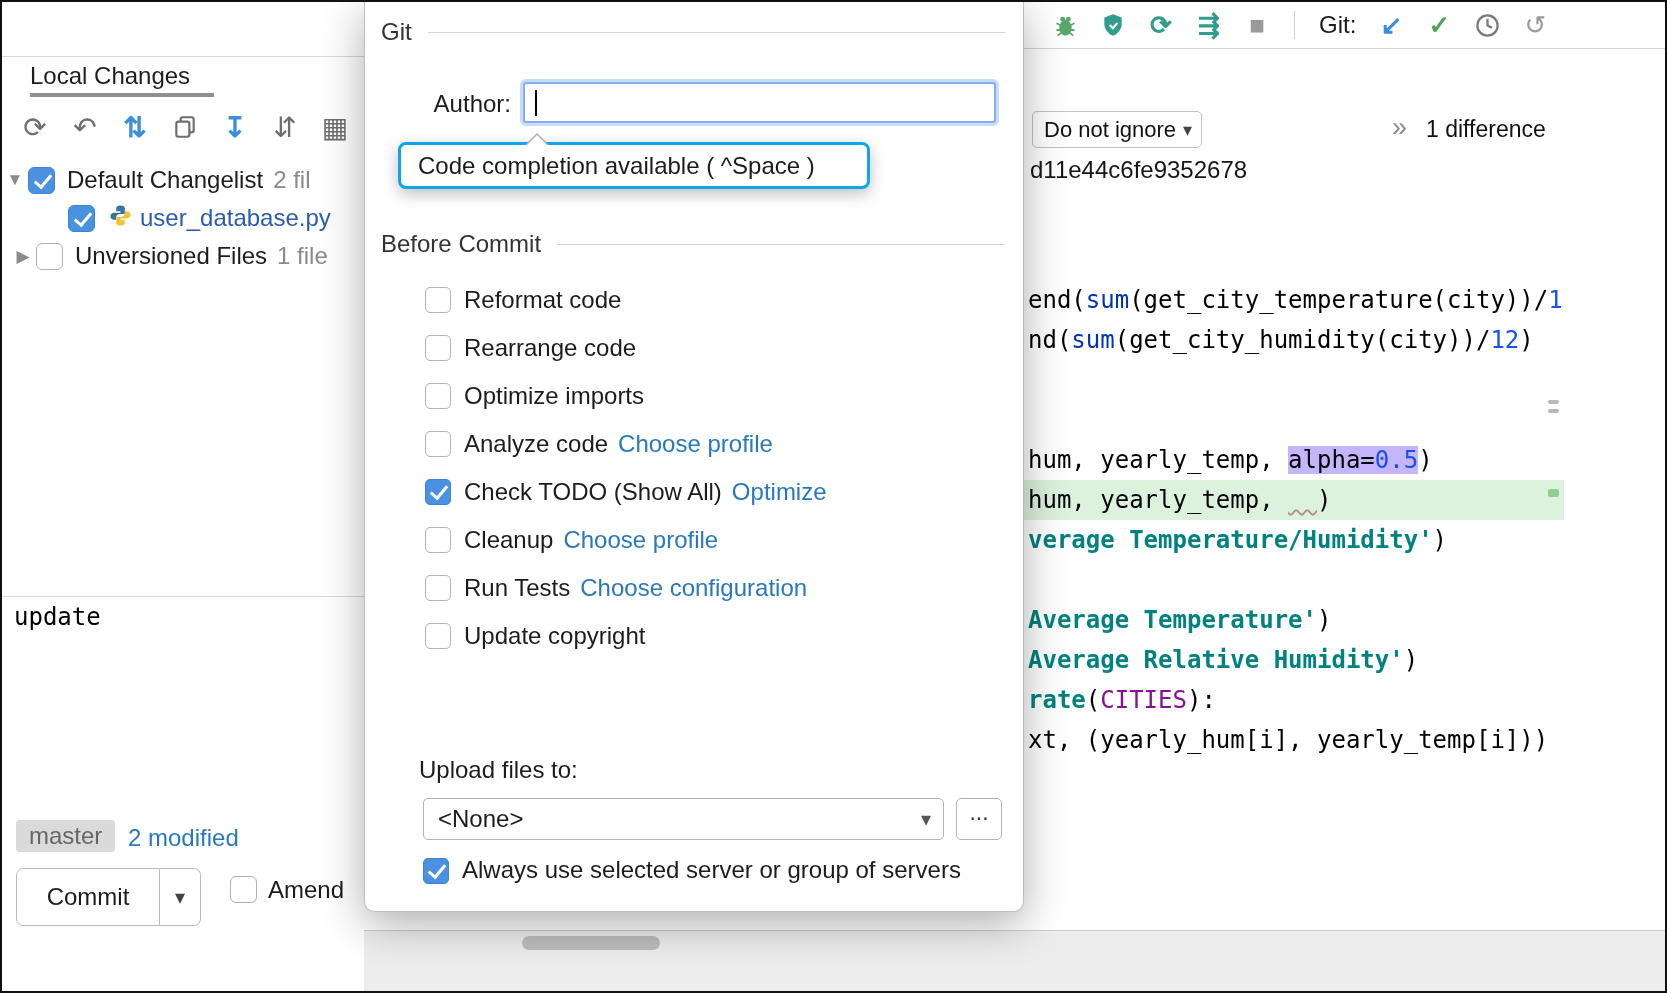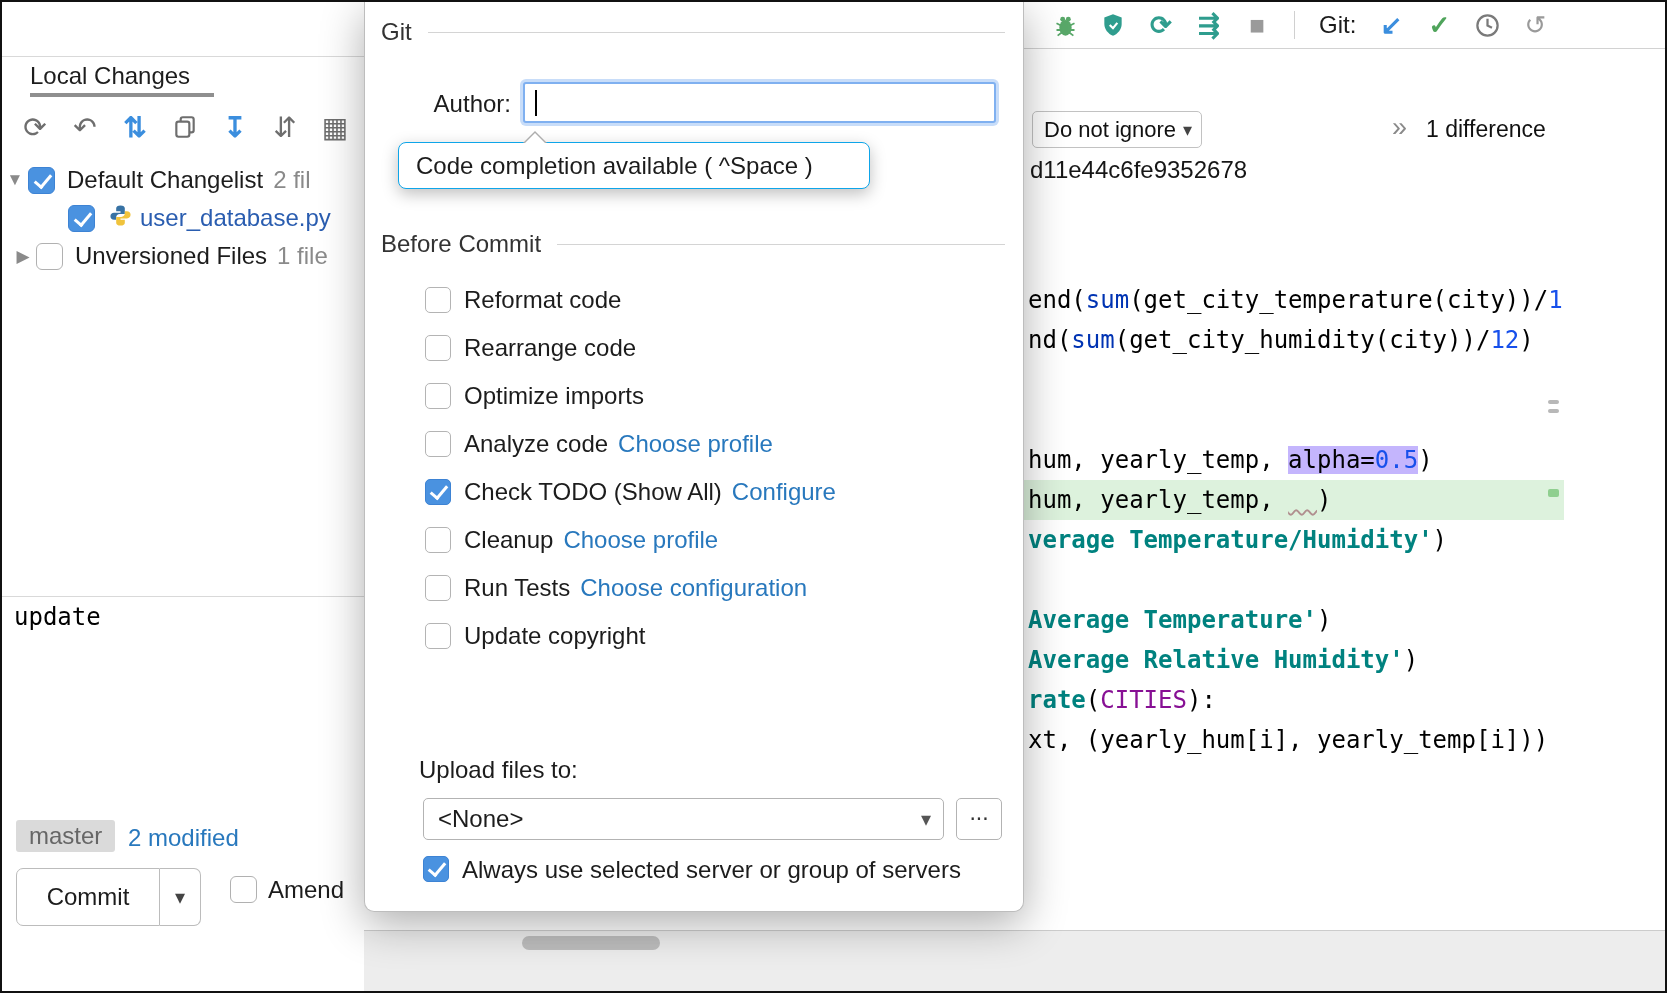--- a/index.html
+++ b/index.html
@@ -81,40 +81,40 @@
       border:1px solid #bdbdbd; border-top:none; border-radius:0 0 10px 10px;
       box-shadow:0 12px 44px rgba(0,0,0,.32); }
   .sec-title { position:absolute; left:16px; right:18px; display:flex; align-items:center; font-size:24px; color:#333; }
   .sec-title .hr { flex:1; height:1px; background:#d4d4d4; margin-left:16px; }
   .author-label { position:absolute; left:0; top:88px; width:146px; text-align:right; font-size:24px; color:#1c1c1c; }
   .author-input { position:absolute; left:158px; top:80px; width:473px; height:41px; border:2px solid #7fb0f0;
       border-radius:3px; box-shadow:0 0 0 3px rgba(110,165,238,.38); font-size:24px; padding-left:9px;
       font-family:"Liberation Sans", sans-serif; outline:none; }
   .caret { position:absolute; left:170px; top:88px; width:2px; height:26px; background:#000; }
   .tooltip { position:absolute; left:33px; top:140px; width:472px; height:47px; background:#fff;
-      border:1px solid #0ea5e9; border-radius:8px; box-shadow:0 5px 16px rgba(0,0,0,.25);
+      border:3px solid #0ea5e9; border-radius:8px; box-shadow:0 5px 16px rgba(0,0,0,.25);
       font-size:24px; color:#1c1c1c; display:flex; align-items:center; padding-left:17px; }
   .tooltip::before { content:''; position:absolute; top:-12px; left:124px; border:12px solid transparent;
       border-top:none; border-bottom:12px solid #adadad; }
   .tooltip::after { content:''; position:absolute; top:-10px; left:126px; border:10px solid transparent;
       border-top:none; border-bottom:10px solid #fff; }
   .bc-list { position:absolute; left:60px; top:274px; right:16px; }
   .cb-row { display:flex; align-items:center; height:48px; font-size:24px; color:#1c1c1c; }
   .cb { width:26px; height:26px; border:1.5px solid #b4b4b4; border-radius:5px; background:#fff; position:relative; flex:none; margin-right:13px; }
   .cb.checked { background:#4a92e0; border-color:#3d83d4; }
   .cb.checked::after { content:''; position:absolute; left:8px; top:2px; width:7px; height:14px;
       border:solid #fff; border-width:0 3px 3px 0; transform:rotate(40deg); }
   .link { color:#2878bd; margin-left:10px; cursor:pointer; }
   .upload-label { position:absolute; left:54px; top:754px; font-size:24px; color:#1c1c1c; }
   .upload-select { position:absolute; left:58px; top:796px; width:521px; height:42px; border:1px solid #b3b3b3;
       border-radius:5px; background:#fff; font-size:24px; color:#1c1c1c; display:flex; align-items:center; padding-left:14px; }
   .upload-select .chev { position:absolute; right:12px; color:#555; font-size:20px; }
   .more-btn { position:absolute; left:591px; top:796px; width:46px; height:42px; border:1px solid #b3b3b3;
       border-radius:5px; background:#fff; font-size:23px; color:#333; display:flex; align-items:flex-start; justify-content:center; }
-  .server-row { position:absolute; left:58px; top:854px; display:flex; align-items:flex-start; font-size:24px; color:#1c1c1c; }
+  .server-row { position:absolute; left:58px; top:854px; display:flex; align-items:flex-end; font-size:24px; color:#1c1c1c; }
 </style>
 </head>
 <body>
 
 <div class="screen">
 
   <div class="left-panel">
     <div class="lp-topline"></div>
     <div class="tab-label">Local Changes</div>
     <div class="tab-underline"></div>
@@ -256,21 +256,21 @@
           <span>Optimize imports</span>
         </div>
         <div class="cb-row">
           <span class="cb"></span>
           <span>Analyze code</span>
           <span class="link">Choose profile</span>
         </div>
         <div class="cb-row">
           <span class="cb checked"></span>
           <span>Check TODO (Show All)</span>
-          <span class="link">Configure</span>
+          <span class="link">Optimize</span>
         </div>
         <div class="cb-row">
           <span class="cb"></span>
           <span>Cleanup</span>
           <span class="link">Choose profile</span>
         </div>
         <div class="cb-row">
           <span class="cb"></span>
           <span>Run Tests</span>
           <span class="link">Choose configuration</span>

